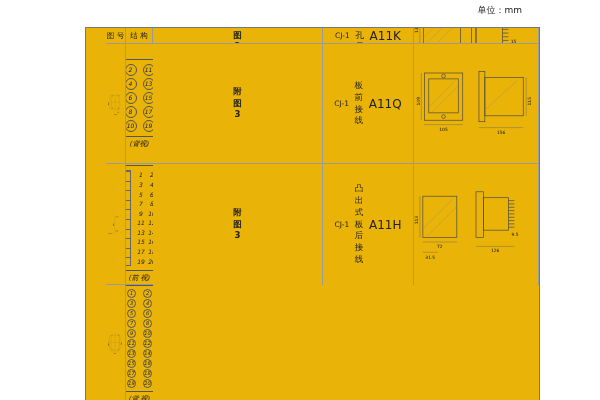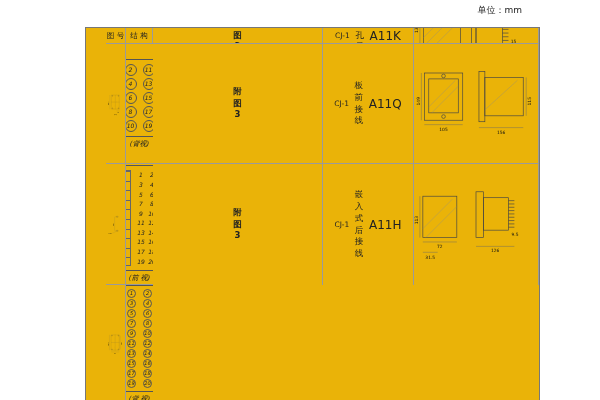--- a/index.html
+++ b/index.html
@@ -217,21 +217,21 @@
         </div>
         <div class="tview">(前 视)</div>
       </div>
     </div>
 
     <div class="cell figcell cB">
       <div class="vtext">附图3</div>
     </div>
     <div class="cell structcell cB">
       <div class="model">CJ-1</div>
-      <div class="vtext">嵌入式后接线</div>
+      <div class="vtext">凸出式板后接线</div>
       <div class="code">A11H</div>
     </div>
     <div class="cell cB">
       <svg width="168" height="110" viewBox="0 0 168 110">
         <g>
           <line class="dm" x1="8" y1="16" x2="8" y2="72"></line>
           <rect class="sh" x="12" y="16" width="46" height="56"></rect>
           <line class="ht" x1="12" y1="60" x2="52" y2="20"></line>
           <line class="ht" x1="16" y1="72" x2="58" y2="30"></line>
           <line class="dm" x1="12" y1="78" x2="58" y2="78"></line>

